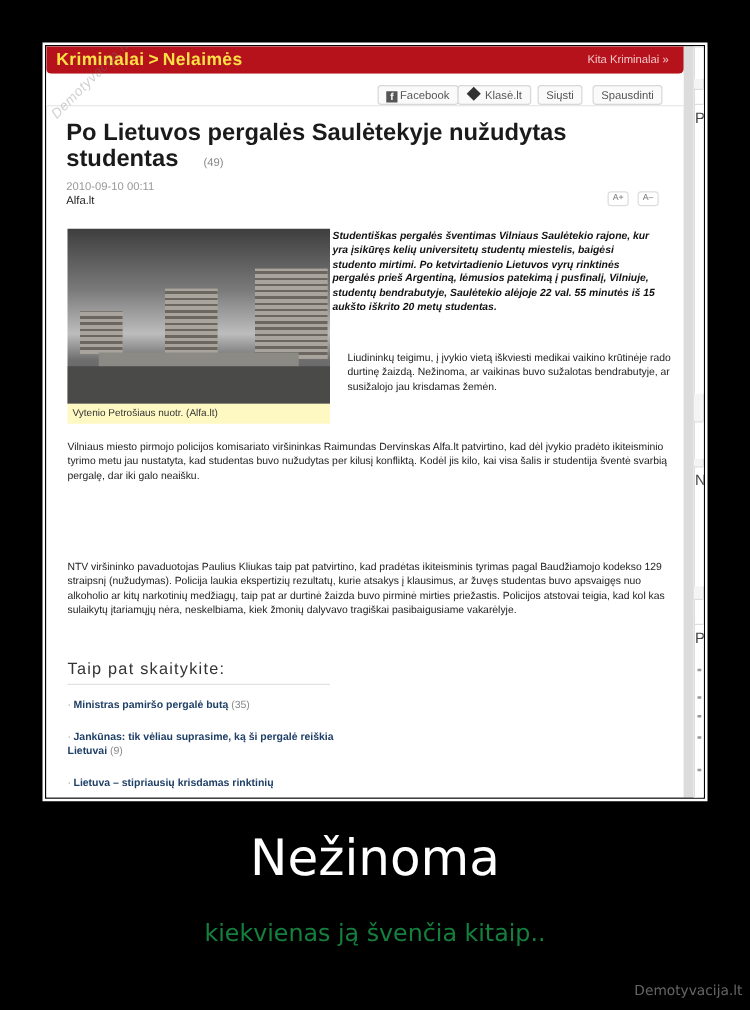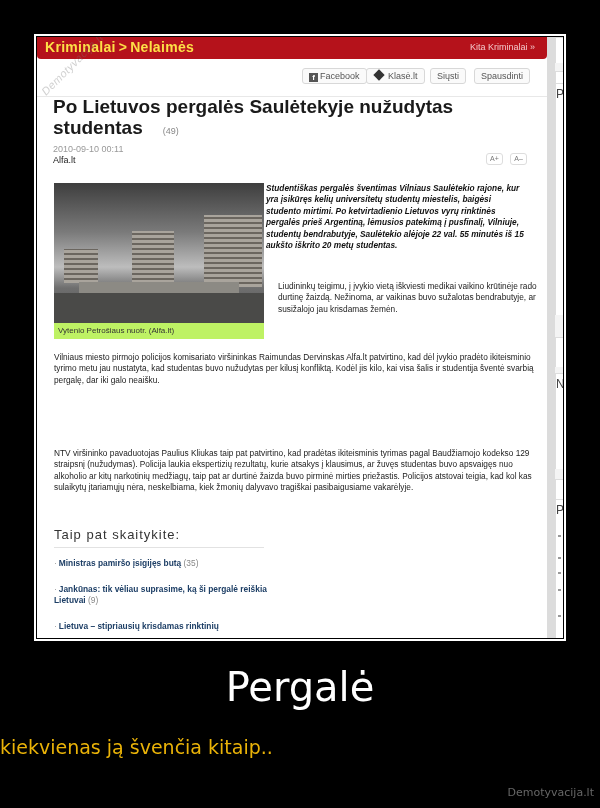--- a/index.html
+++ b/index.html
@@ -14,54 +14,54 @@
   .right-col { position: absolute; left: 518px; top: 0; width: 8px; height: 601px; background: #f4f4f4; }
   .rc-box { position: absolute; left: 0; width: 8px; background: #fff; border-top: 1px solid #ddd; border-left: 1px solid #ddd; }
   .rc-letter { position: absolute; left: 1px; font-size: 12px; color: #444; }
   .rc-dot { position: absolute; left: 3px; width: 3px; height: 2px; background: #999; }
 
   .redbar { position: absolute; left: 0; top: 0; width: 510px; height: 22px; background: #b5121b; border-radius: 0 0 4px 4px; }
   .redbar .crumb { position: absolute; left: 8px; top: 2px; color: #fde047; font-size: 14px; font-weight: bold; letter-spacing: 0.3px; }
   .redbar .crumb .sep { margin: 0 3px; font-weight: bold; }
   .redbar .other { position: absolute; right: 12px; top: 5px; color: #f3c8ca; font-size: 9px; }
 
-  .toolbar { position: absolute; left: 0; top: 22px; width: 510px; height: 38px; background: #fff; border-bottom: 1px solid #e8e8e8; }
+  .toolbar { position: absolute; left: 0; top: 22px; width: 510px; height: 26px; background: #fff; border-bottom: 1px solid #e8e8e8; }
   .tb-btn { position: absolute; top: 9px; height: 16px; border: 1px solid #d8d8d8; border-radius: 3px; background: #fafafa; font-size: 9px; color: #555; padding: 2px 6px 0 6px; white-space: nowrap; }
   .fb-icon { display: inline-block; width: 9px; height: 9px; background: #555; color: #fff; font-size: 8px; font-weight: bold; line-height: 9px; text-align: center; margin-right: 2px; vertical-align: -1px; }
   .kl-icon { display: inline-block; width: 8px; height: 8px; background: #333; transform: rotate(45deg); margin-right: 5px; vertical-align: 0px; }
 
   .title { position: absolute; left: 16px; top: 59px; width: 420px; font-size: 19px; font-weight: bold; color: #1a1a1a; line-height: 21px; }
   .title .cnt { font-size: 9px; font-weight: normal; color: #888; margin-left: 20px; }
   .date { position: absolute; left: 16px; top: 107px; font-size: 9px; color: #999; }
   .source { position: absolute; left: 16px; top: 118px; font-size: 9px; color: #222; }
   .font-btn { position: absolute; top: 116px; width: 17px; height: 12px; border: 1px solid #ddd; border-radius: 3px; font-size: 7px; color: #777; text-align: center; line-height: 10px; }
 
   .photo { position: absolute; left: 17px; top: 146px; width: 210px; height: 140px; background: linear-gradient(#3e3e3e 0%, #7a7a7a 35%, #bdbdbd 60%, #6e6e6e 75%, #555 100%); overflow: hidden; }
   .bldg { position: absolute; background: repeating-linear-gradient(0deg, #a9a49c 0 3px, #6b665f 3px 5px), #a9a49c; }
   .bldg.b1 { left: 10px; top: 66px; width: 34px; height: 34px; }
   .bldg.b2 { left: 78px; top: 48px; width: 42px; height: 52px; }
   .bldg.b3 { left: 150px; top: 32px; width: 58px; height: 72px; }
   .low { position: absolute; left: 25px; top: 99px; width: 160px; height: 14px; background: #8c8a84; }
   .lot { position: absolute; left: 0; top: 110px; width: 210px; height: 30px; background: #4a4a48; }
-  .caption { position: absolute; left: 17px; top: 286px; width: 210px; height: 16px; background: #bef264; font-size: 8px; color: #333; padding: 3px 4px; }
+  .caption { position: absolute; left: 17px; top: 286px; width: 210px; height: 16px; background: #fef9c3; font-size: 8px; color: #333; padding: 3px 4px; }
 
   .lead { position: absolute; left: 229px; top: 146px; width: 262px; font-size: 8.3px; font-weight: bold; line-height: 11.4px; color: #111; font-style: italic; }
   .p-right { position: absolute; left: 241px; top: 244px; width: 262px; font-size: 8.3px; line-height: 11.4px; color: #222; }
   .p-full { position: absolute; left: 17px; width: 480px; font-size: 8.3px; line-height: 11.4px; color: #222; }
 
   .also-title { position: absolute; left: 17px; top: 490px; font-size: 13px; color: #333; letter-spacing: 1px; }
   .also-rule { position: absolute; left: 17px; top: 510px; width: 210px; height: 1px; background: #e2e2e2; }
   .also-item { position: absolute; left: 17px; width: 220px; font-size: 8.4px; font-weight: bold; color: #1e3f66; line-height: 11.4px; }
   .also-item .bullet { color: #999; font-weight: normal; margin-right: 2px; }
   .also-item .n { color: #888; font-weight: normal; }
 
   .watermark { position: absolute; left: 2px; top: 52px; transform: rotate(-45deg); transform-origin: left top; font-size: 11px; color: rgba(120,120,120,0.35); font-style: italic; white-space: nowrap; letter-spacing: 0.5px; }
 
   .headline { position: absolute; left: 0; top: 664px; width: 600px; text-align: center; font-family: "DejaVu Sans", sans-serif; font-size: 40px; color: #fff; font-weight: normal; }
-  .subline { position: absolute; left: 0; top: 736px; width: 600px; text-align: left; font-family: "DejaVu Sans", sans-serif; font-size: 19px; color: #eab308; }
+  .subline { position: absolute; left: 0; top: 736px; width: 600px; text-align: center; font-family: "DejaVu Sans", sans-serif; font-size: 19px; color: #15803d; }
   .brand { position: absolute; right: 6px; top: 786px; font-family: "DejaVu Sans", sans-serif; font-size: 11px; color: #666; }
 </style>
 </head>
 <body>
 
 <div class="frame"></div>
 
 <div class="shot">
   <div class="main-col">
 
@@ -94,21 +94,21 @@
     </div>
     <div class="caption">Vytenio Petrošiaus nuotr. (Alfa.lt)</div>
 
     <div class="lead">Studentiškas pergalės šventimas Vilniaus Saulėtekio rajone, kur yra įsikūręs kelių universitetų studentų miestelis, baigėsi studento mirtimi. Po ketvirtadienio Lietuvos vyrų rinktinės pergalės prieš Argentiną, lėmusios patekimą į pusfinalį, Vilniuje, studentų bendrabutyje, Saulėtekio alėjoje 22 val. 55 minutės iš 15 aukšto iškrito 20 metų studentas.</div>
     <div class="p-right">Liudininkų teigimu, į įvykio vietą iškviesti medikai vaikino krūtinėje rado durtinę žaizdą. Nežinoma, ar vaikinas buvo sužalotas bendrabutyje, ar susižalojo jau krisdamas žemėn.</div>
     <div class="p-full" style="top:315px;">Vilniaus miesto pirmojo policijos komisariato viršininkas Raimundas Dervinskas Alfa.lt patvirtino, kad dėl įvykio pradėto ikiteisminio tyrimo metu jau nustatyta, kad studentas buvo nužudytas per kilusį konfliktą. Kodėl jis kilo, kai visa šalis ir studentija šventė svarbią pergalę, dar iki galo neaišku.</div>
     <div class="p-full" style="top:411px;">NTV viršininko pavaduotojas Paulius Kliukas taip pat patvirtino, kad pradėtas ikiteisminis tyrimas pagal Baudžiamojo kodekso 129 straipsnį (nužudymas). Policija laukia ekspertizių rezultatų, kurie atsakys į klausimus, ar žuvęs studentas buvo apsvaigęs nuo alkoholio ar kitų narkotinių medžiagų, taip pat ar durtinė žaizda buvo pirminė mirties priežastis. Policijos atstovai teigia, kad kol kas sulaikytų įtariamųjų nėra, neskelbiama, kiek žmonių dalyvavo tragiškai pasibaigusiame vakarėlyje.</div>
 
     <div class="also-title">Taip pat skaitykite:</div>
     <div class="also-rule"></div>
-    <div class="also-item" style="top:521px;"><span class="bullet">·</span><span>Ministras pamiršo įsigijęs butą</span> <span class="n">(35)</span></div>
+    <div class="also-item" style="top:521px;"><span class="bullet">·</span><span>Ministras pamiršo pergalė butą</span> <span class="n">(35)</span></div>
     <div class="also-item" style="top:547px;"><span class="bullet">·</span><span>Jankūnas: tik vėliau suprasime, ką ši pergalė reiškia Lietuvai</span> <span class="n">(9)</span></div>
     <div class="also-item" style="top:584px;"><span class="bullet">·</span><span>Lietuva – stipriausių krisdamas rinktinių</span></div>
 
     <div class="watermark">Demotyvacija.lt</div>
   </div>
 
   <div class="right-gutter"></div>
   <div class="right-col">
     <div class="rc-box" style="top:0; height:26px;"></div>
     <div class="rc-box" style="top:34px; height:20px;"></div>
@@ -121,15 +121,15 @@
     <div class="rc-box" style="top:462px; height:140px;"></div>
     <div class="rc-letter" style="top:466px;">P</div>
     <div class="rc-dot" style="top:498px;"></div>
     <div class="rc-dot" style="top:520px;"></div>
     <div class="rc-dot" style="top:535px;"></div>
     <div class="rc-dot" style="top:552px;"></div>
     <div class="rc-dot" style="top:578px;"></div>
   </div>
 </div>
 
-<div class="headline">Pergalė</div>
+<div class="headline">Nežinoma</div>
 <div class="subline">kiekvienas ją švenčia kitaip..</div>
 <div class="brand">Demotyvacija.lt</div>
 
 </body></html>

